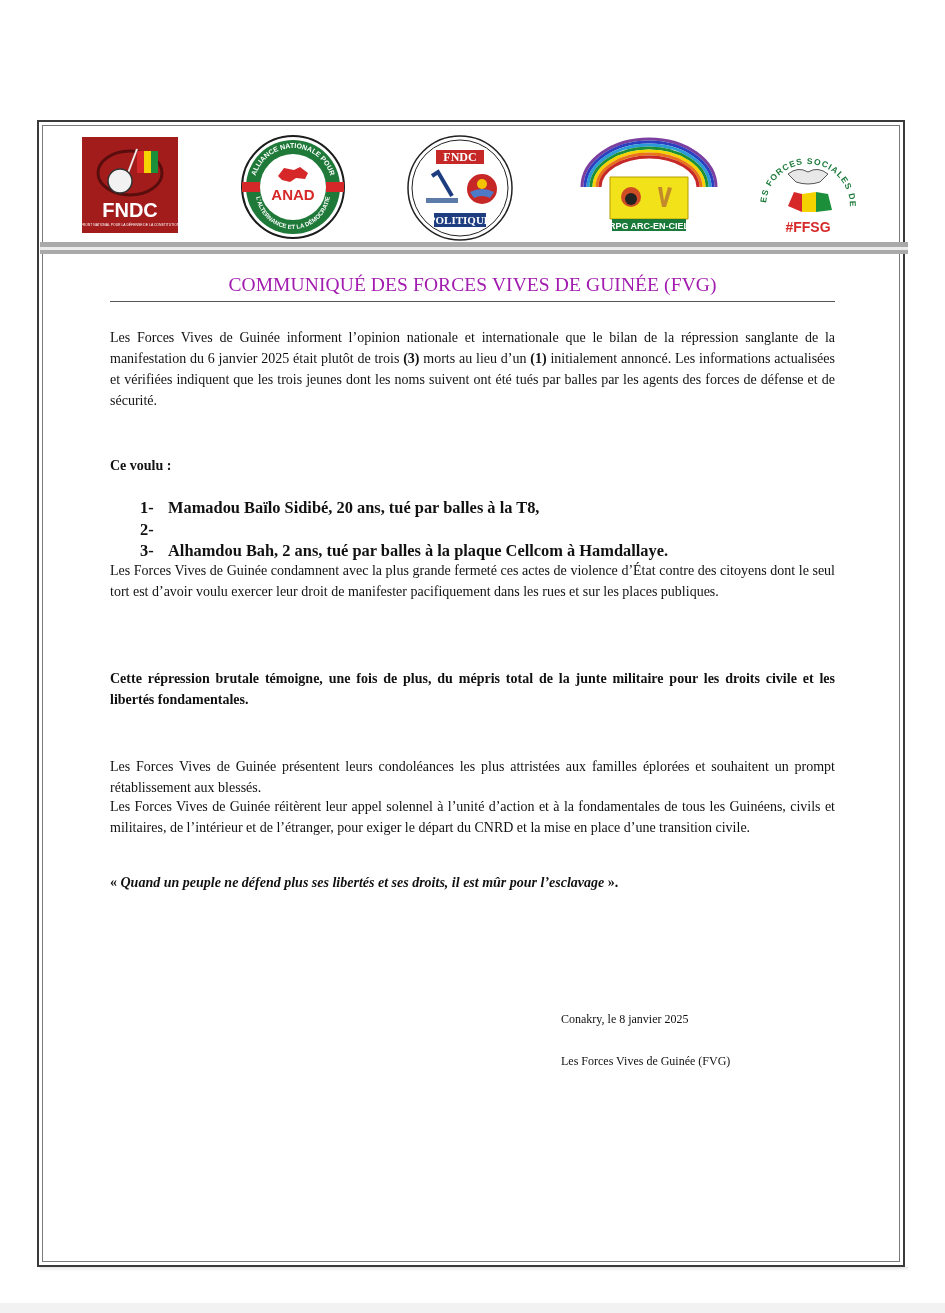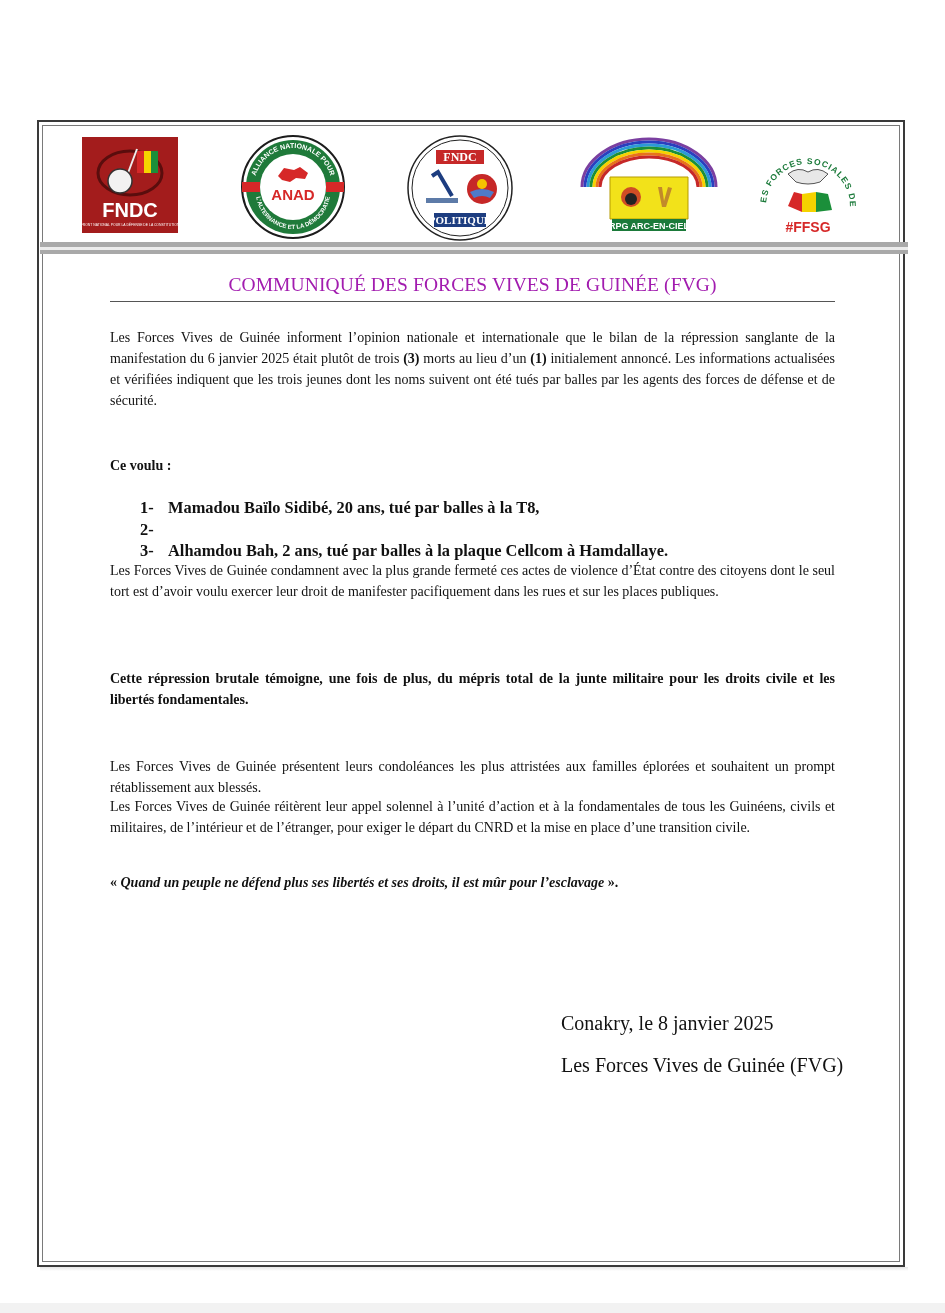--- a/index.html
+++ b/index.html
@@ -30,21 +30,21 @@
     font-weight: normal; font-size: 19.5px; color: #a21caf; letter-spacing: 0.1px;
   }
   .title-rule { position: absolute; left: 110px; top: 301px; width: 725px; height: 1px; background: #555; }
 
   .p { position: absolute; left: 110px; width: 725px; font-size: 14px; line-height: 21px; text-align: justify; }
   .p.last-left { text-align-last: left; }
   .b { font-weight: bold; }
   .list { position: absolute; left: 140px; top: 497px; font-weight: bold; font-size: 16.4px; line-height: 21.5px; }
   .list .li { display: flex; }
   .list .num { width: 28px; }
-  .sig { position: absolute; left: 561px; font-size: 20px; }
+  .sig { position: absolute; left: 561px; font-size: 12px; }
 </style>
 </head>
 <body>
 
 <div class="bottom-strip"></div>
 <div class="frame-shade"></div>
 
 <div class="frame-outer">
   <div class="frame-inner"></div>
 </div>

